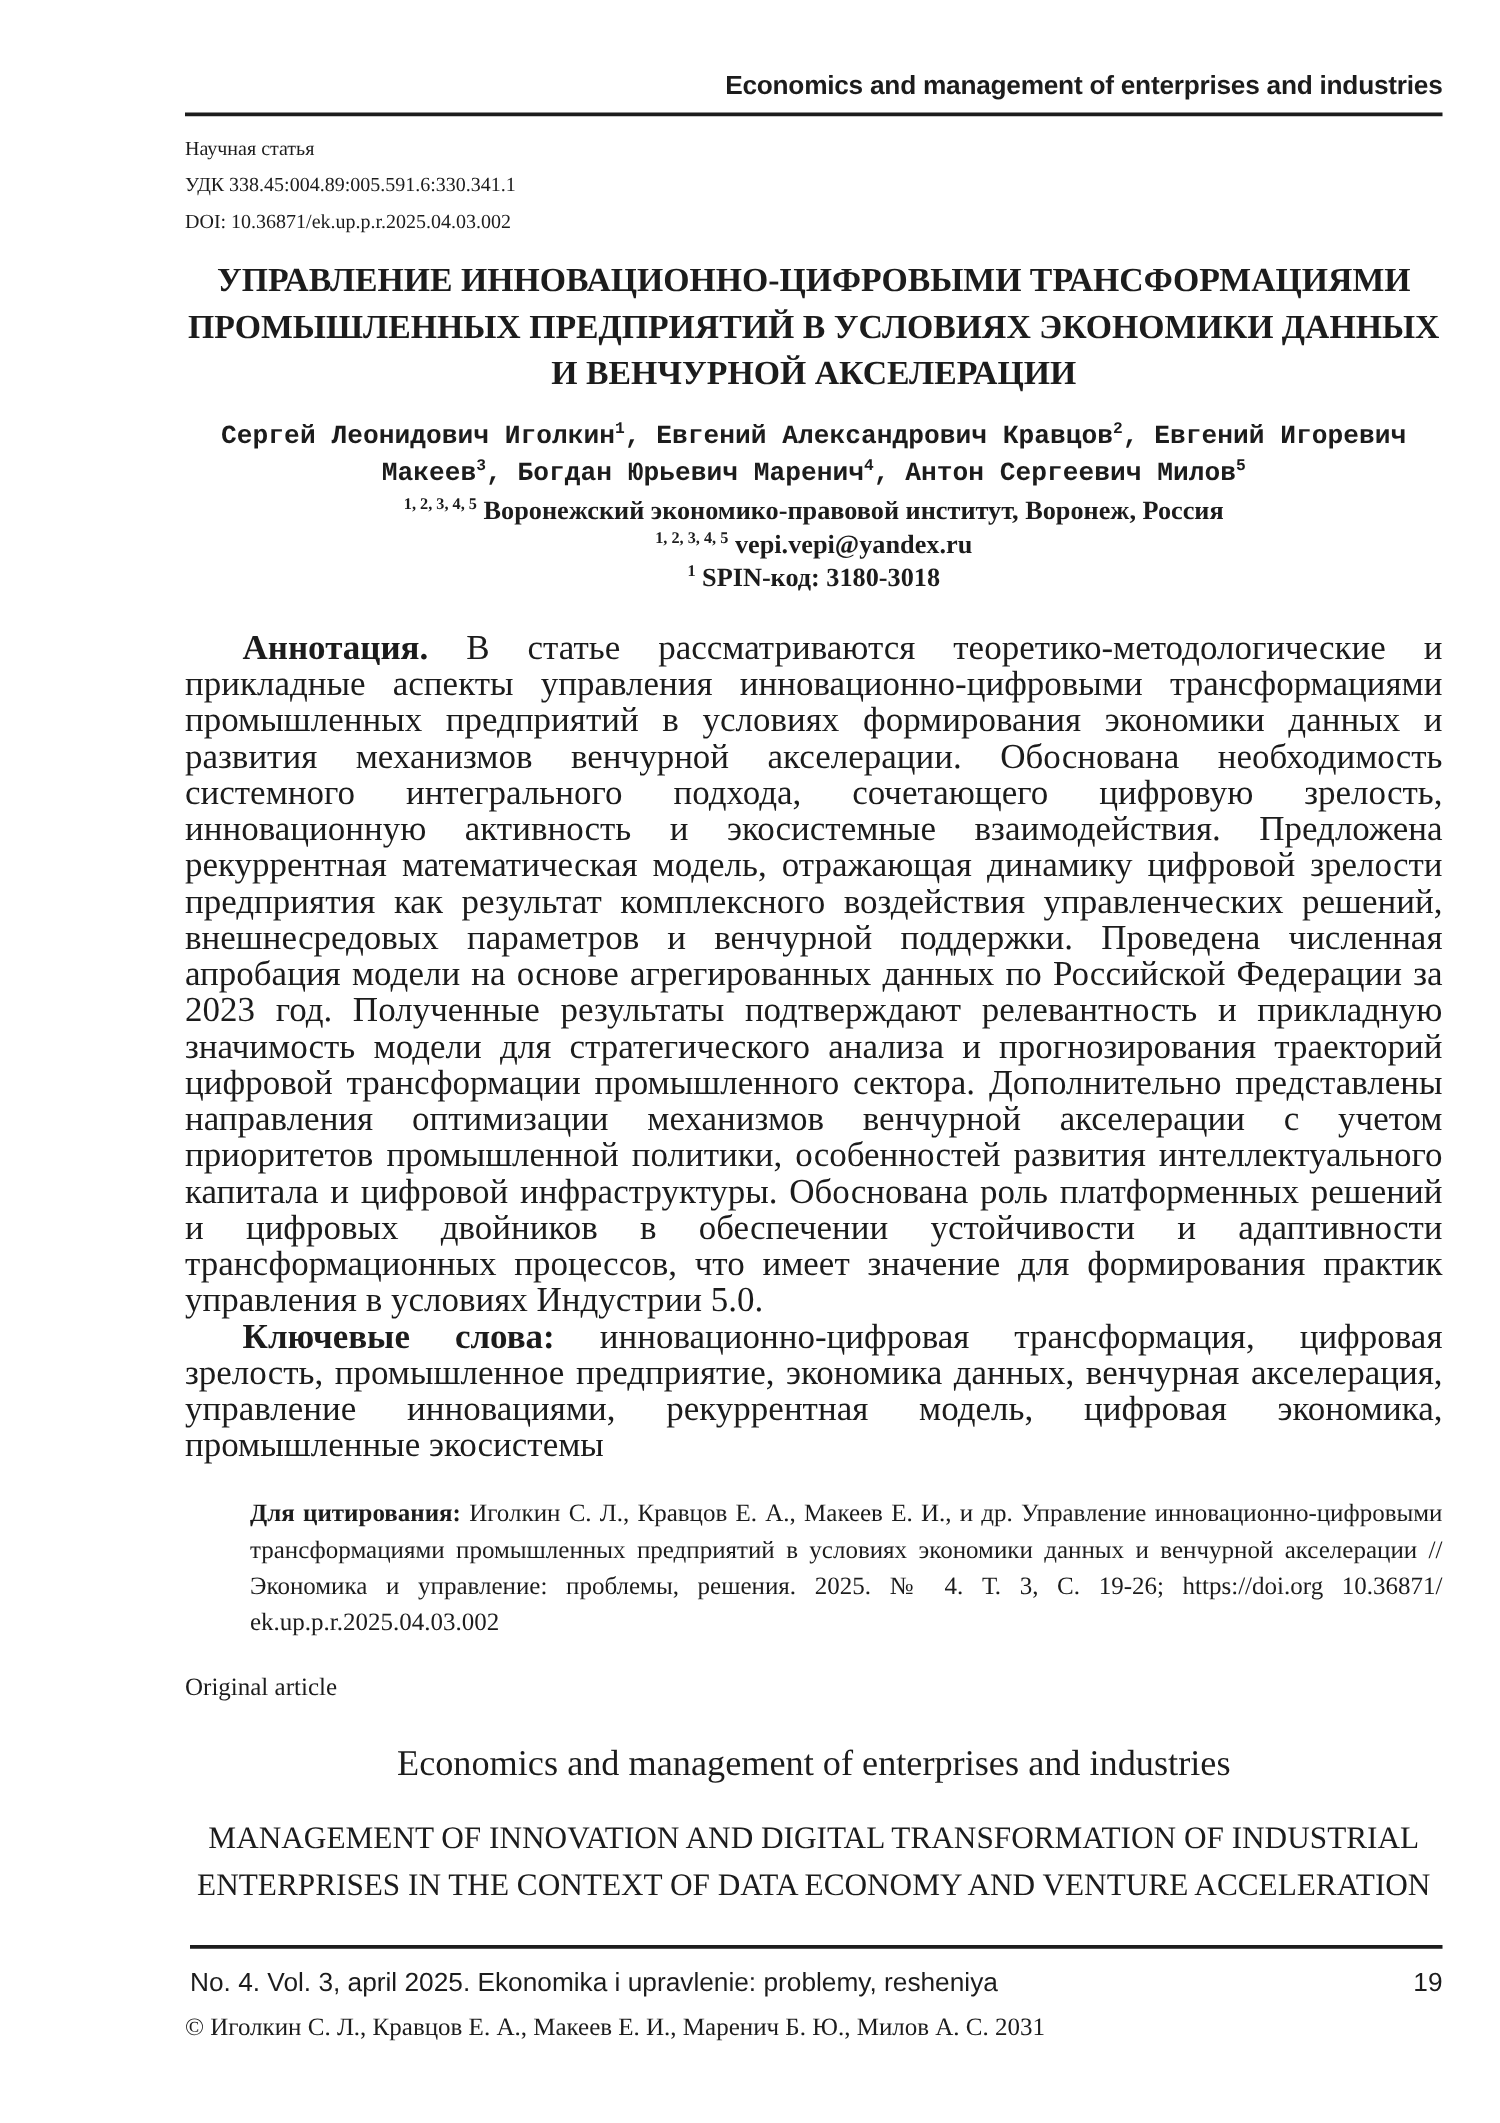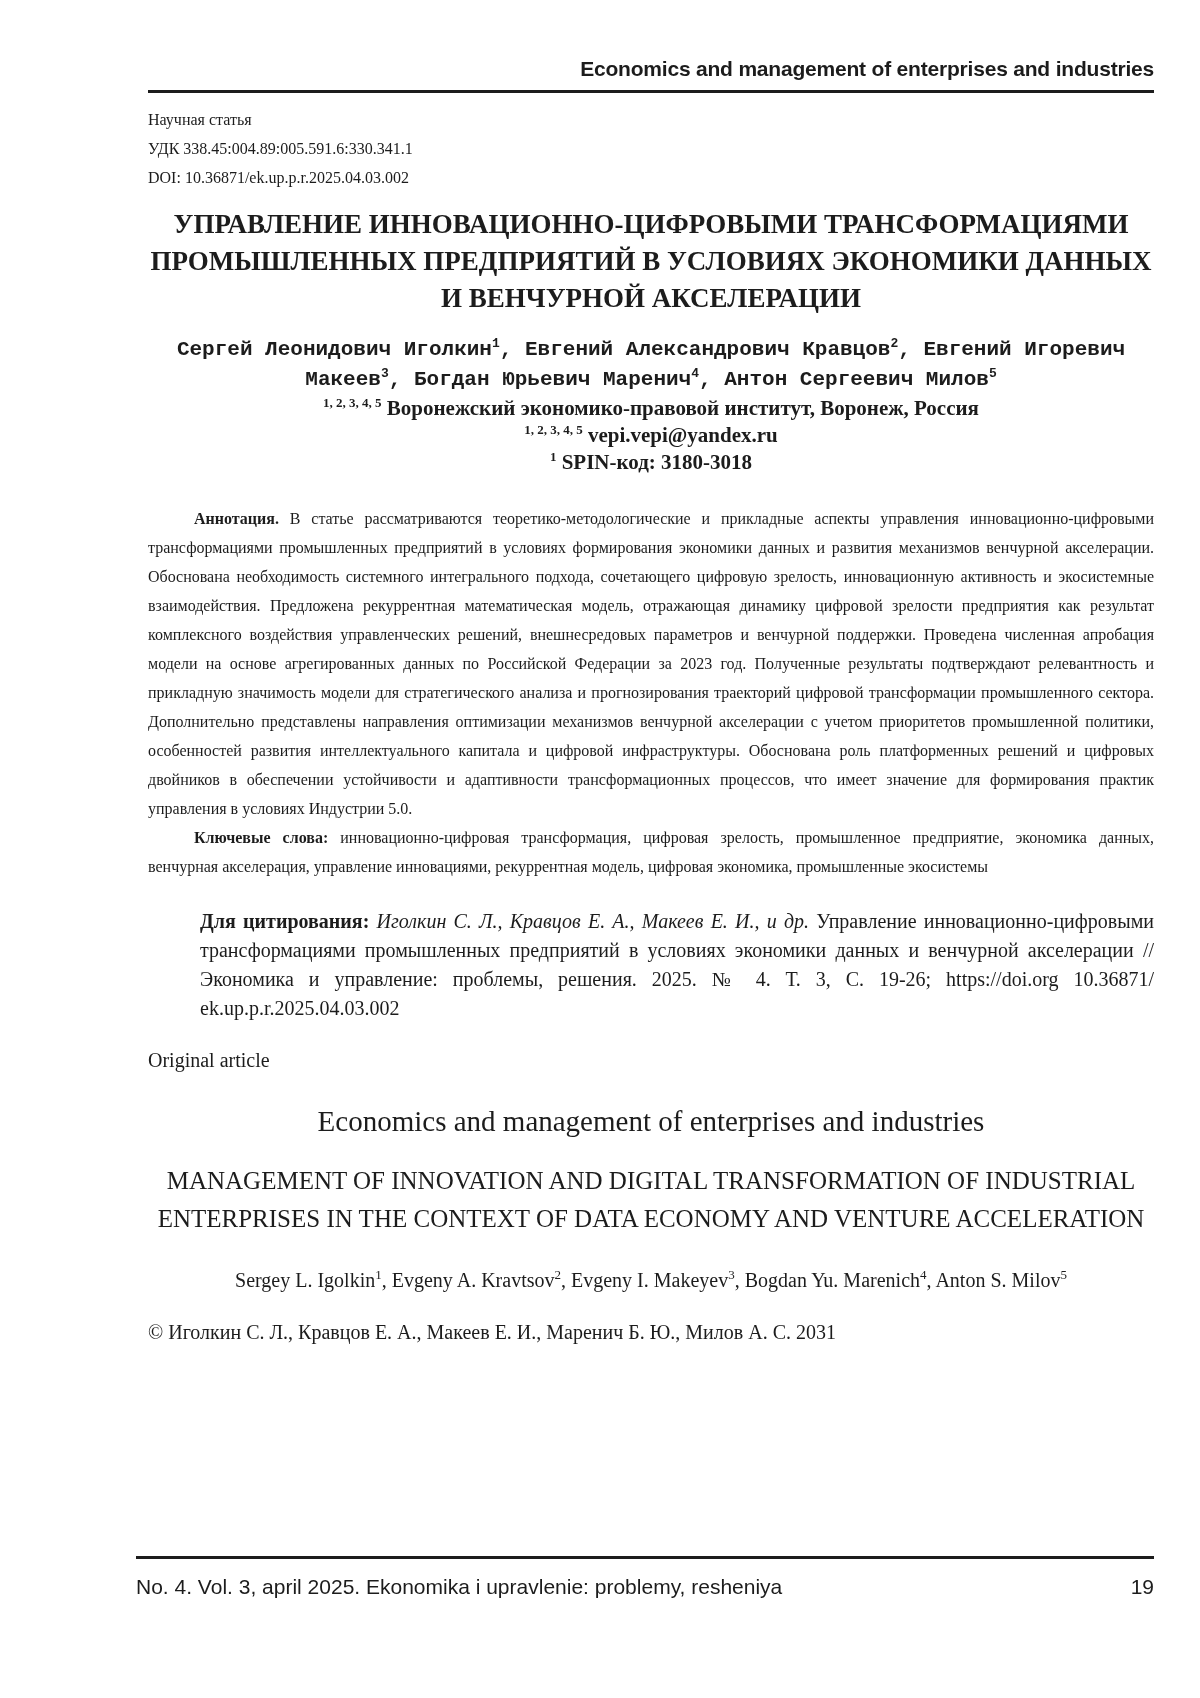--- a/index.html
+++ b/index.html
@@ -49,29 +49,29 @@
     font-size: 21px;
     line-height: 27px;
   }
   sup.sp {
     font-size: 13px;
     line-height: 0;
     vertical-align: super;
   }
 
   .para {
-    font-size: 16px;
+    font-size: 28px;
     line-height: 29px;
     text-align: justify;
     text-indent: 46px;
     margin: 0;
   }
   .abstract-wrap { margin-top: 28px; }
   .bold { font-weight: bold; }
-  .italic { font-style: italic; }
+  .italic { }
 
   .citation {
     margin-top: 26px;
     margin-left: 52px;
     font-size: 20px;
     line-height: 29px;
     text-align: justify;
   }
 
   .original-article { margin-top: 26px; font-size: 20px; line-height: 23px; }
@@ -94,21 +94,21 @@
     margin-top: 30px;
     text-align: center;
     font-size: 20px;
     line-height: 24px;
   }
 
   .copyright { margin-top: 28px; font-size: 20px; line-height: 24px; }
 
   .footer {
     position: absolute;
-    left: 88px;
+    left: 104px;
     right: 94px;
     top: 1556px;
     background: #ffffff;
   }
   .footer-row {
     display: flex;
     justify-content: space-between;
     align-items: baseline;
     margin-top: 16px;
     font-family: "Liberation Sans", "DejaVu Sans", sans-serif;

